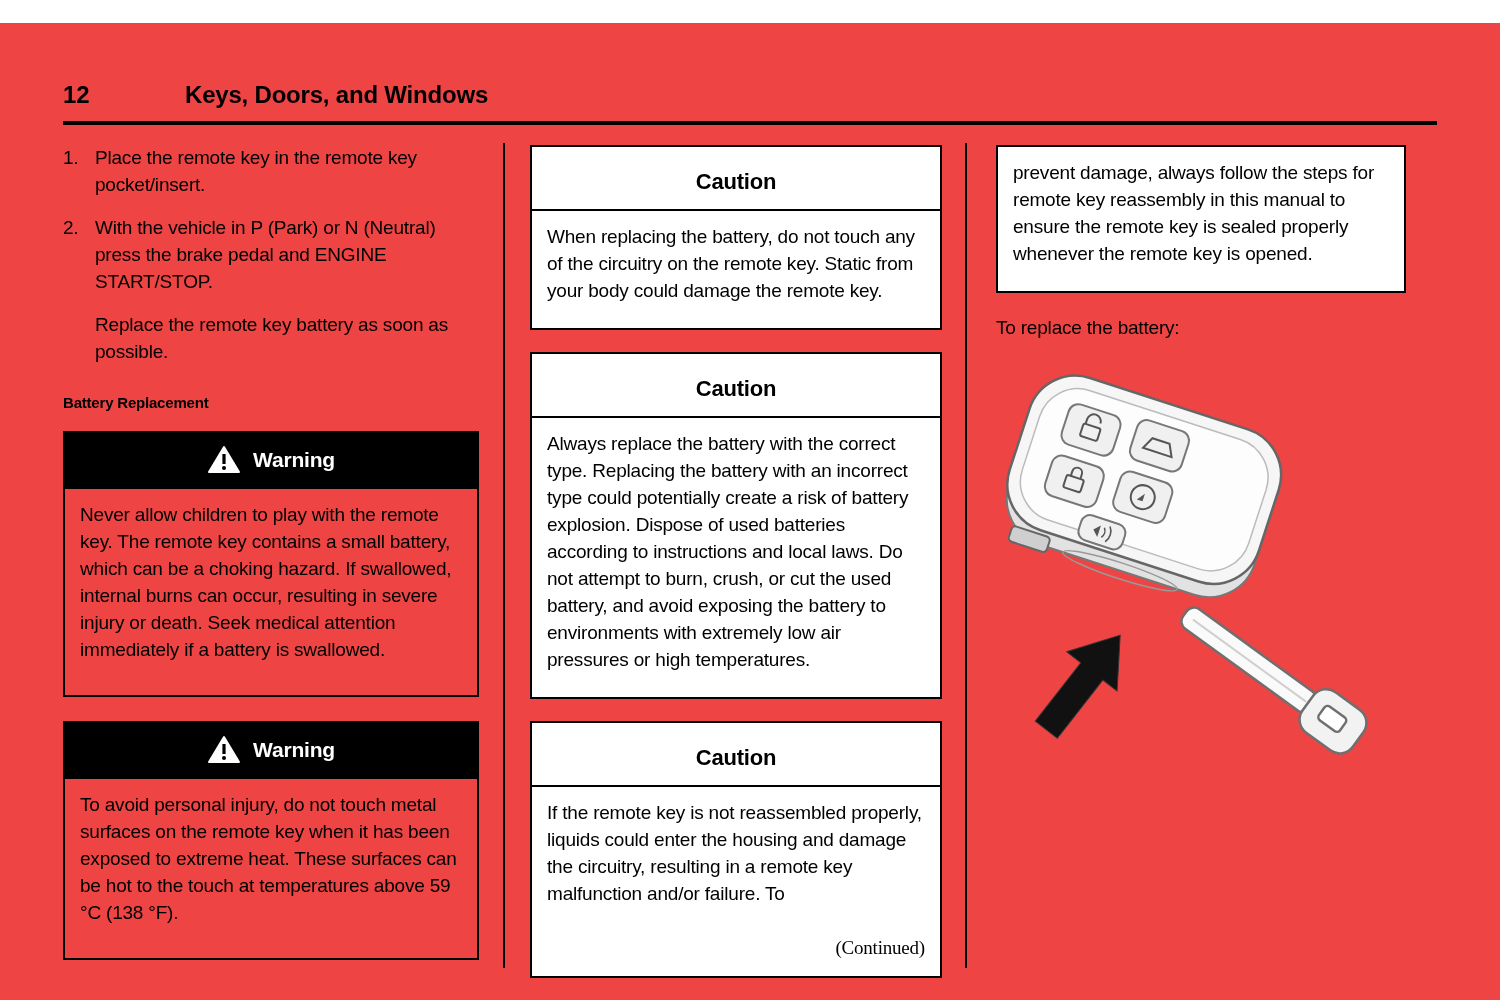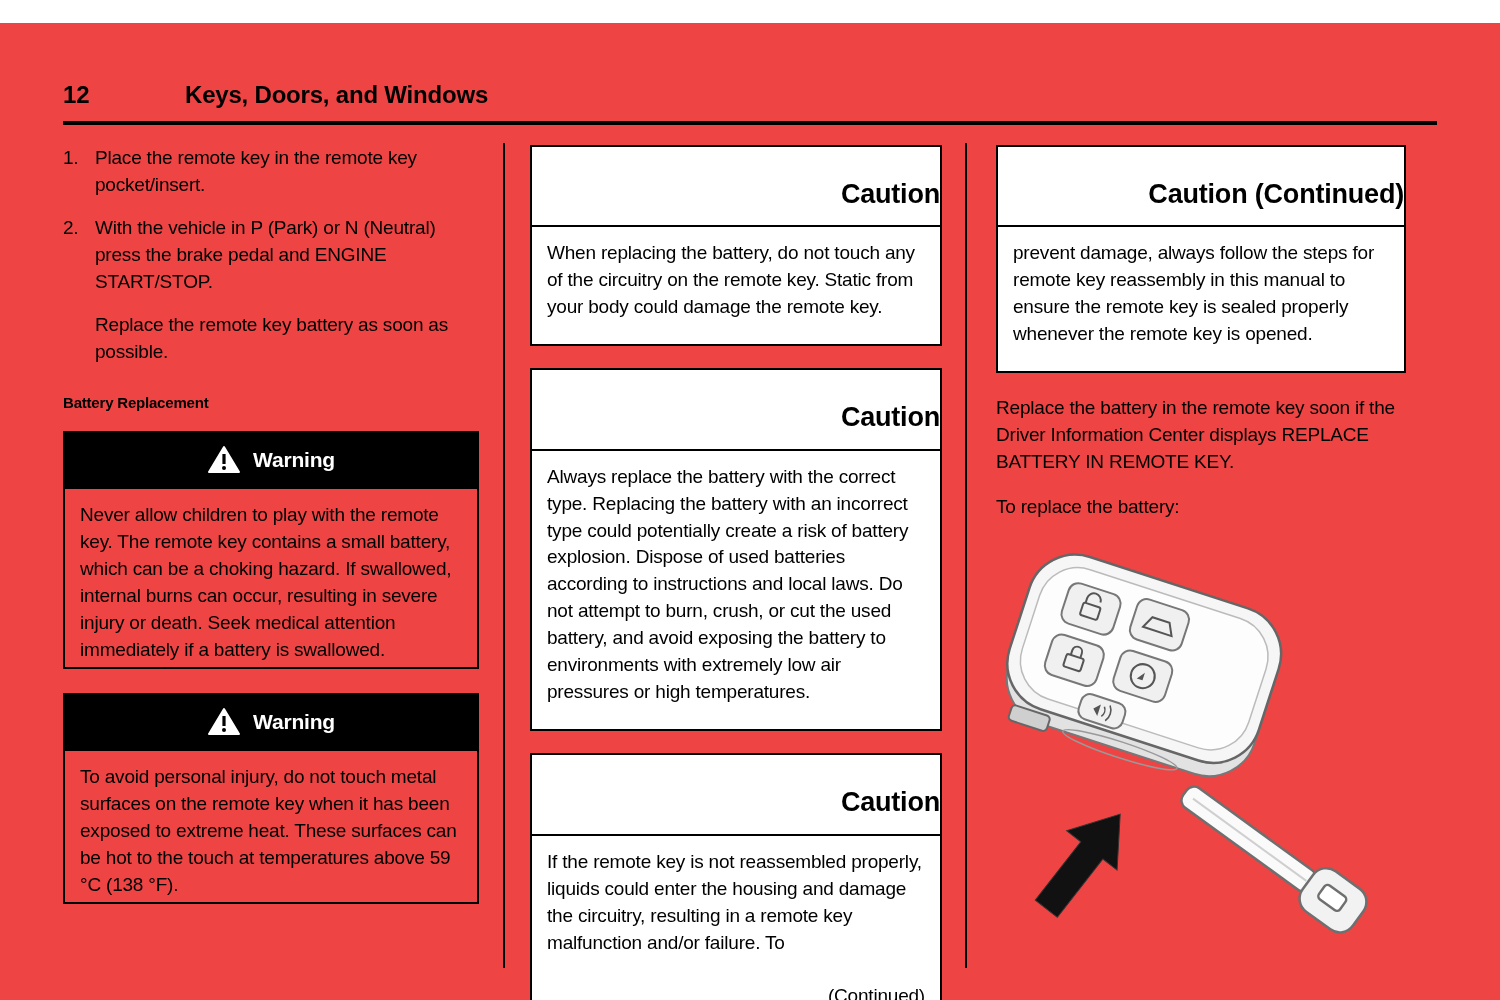--- a/index.html
+++ b/index.html
@@ -55,31 +55,31 @@
   .warning-box { margin-bottom: 24px; }
   .warning-header {
     background: #000; color: #fff;
     height: 58px;
     display: flex; align-items: center; justify-content: center; gap: 12px;
     font-size: 21px; font-weight: bold;
   }
   .warning-header svg { display: block; }
   .warning-body {
     border: 2.5px solid #000; border-top: none;
-    padding: 13px 15px 3px 15px;
+    padding: 13px 15px 31px 15px;
   }
   
   .caution-box { border: 2.5px solid #000; margin-bottom: 22px; background: #fff; }
   .caution-title {
-    text-align: right; font-weight: bold; font-size: 27px;
-    padding: 28px 0 12px 0;
+    text-align: center; font-weight: bold; font-size: 22px;
+    padding: 19px 0 12px 0;
     border-bottom: 2.5px solid #000;
   }
   .caution-body { padding: 13px 15px 23px 15px; }
-  .caution-continued { text-align: right; padding: 4px 15px 4px 15px; }
+  .caution-continued { text-align: right; padding: 4px 15px 14px 15px; font-family: Liberation Serif, serif; }
   
   .para { margin-top: 22px; }
   .instruction { margin-top: 18px; }
   .illustration { margin-top: 10px; }
 </style>
 </head>
 <body>
 
 <div class="page">
 
@@ -150,25 +150,23 @@
       <div class="caution-title">Caution</div>
       <div class="caution-body">If the remote key is not reassembled properly, liquids could enter the housing and damage the circuitry, resulting in a remote key malfunction and/or failure. To</div>
       <div class="caution-continued">(Continued)</div>
     </div>
 
   </div>
 
   <div class="col col3">
 
     <div class="caution-box">
-      <div class="caution-title">Caution (Continued)</div>
       <div class="caution-body">prevent damage, always follow the steps for remote key reassembly in this manual to ensure the remote key is sealed properly whenever the remote key is opened.</div>
     </div>
 
-    <div class="para">Replace the battery in the remote key soon if the Driver Information Center displays REPLACE BATTERY IN REMOTE KEY.</div>
     <div class="instruction">To replace the battery:</div>
 
     <div class="illustration">
       <svg width="410" height="470" viewBox="0 0 410 470">
 
         <g transform="rotate(18 160 140)">
           <rect x="18" y="68" width="258" height="158" rx="48" fill="#e2e2e2" stroke="#777" stroke-width="2"></rect>
 
           <rect x="14" y="52" width="262" height="160" rx="48" fill="#f6f6f6" stroke="#666" stroke-width="2.5"></rect>
           <rect x="26" y="64" width="238" height="136" rx="40" fill="#fdfdfd" stroke="#bbb" stroke-width="1.5"></rect>

